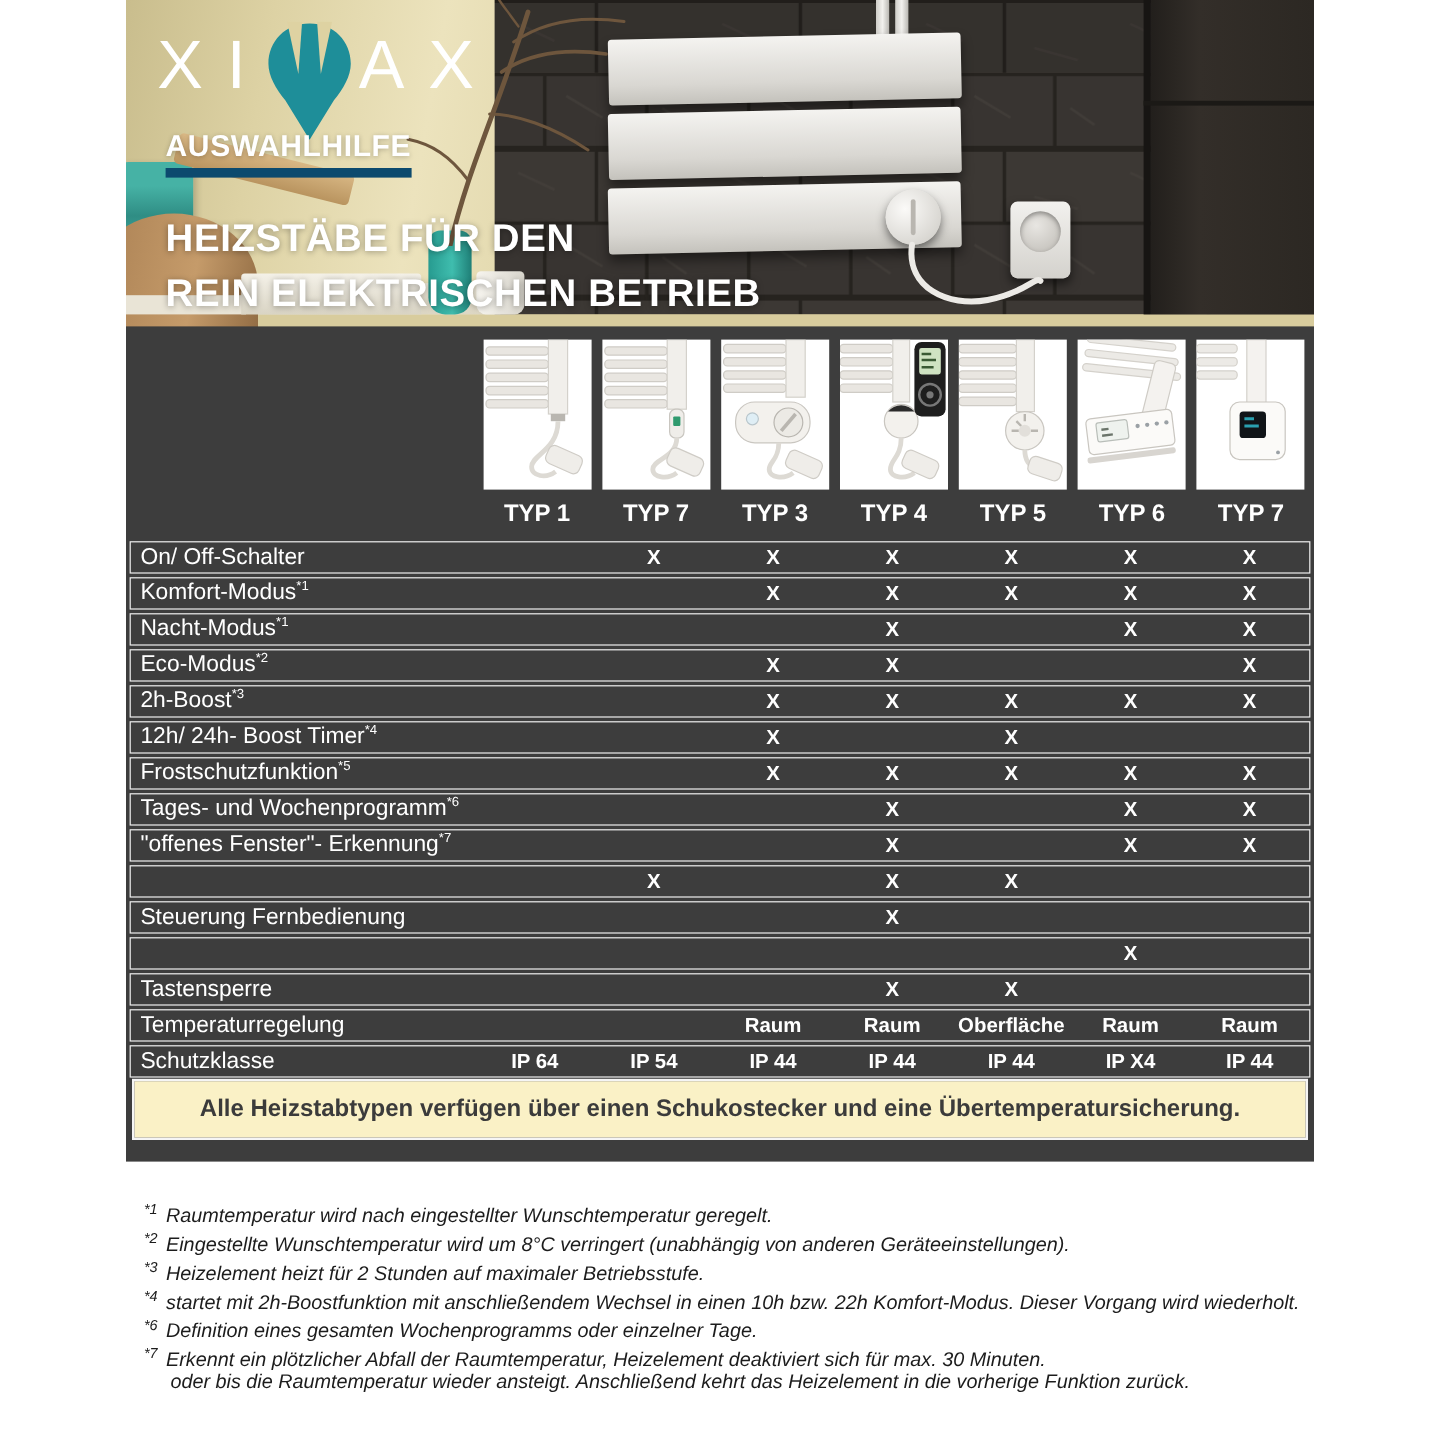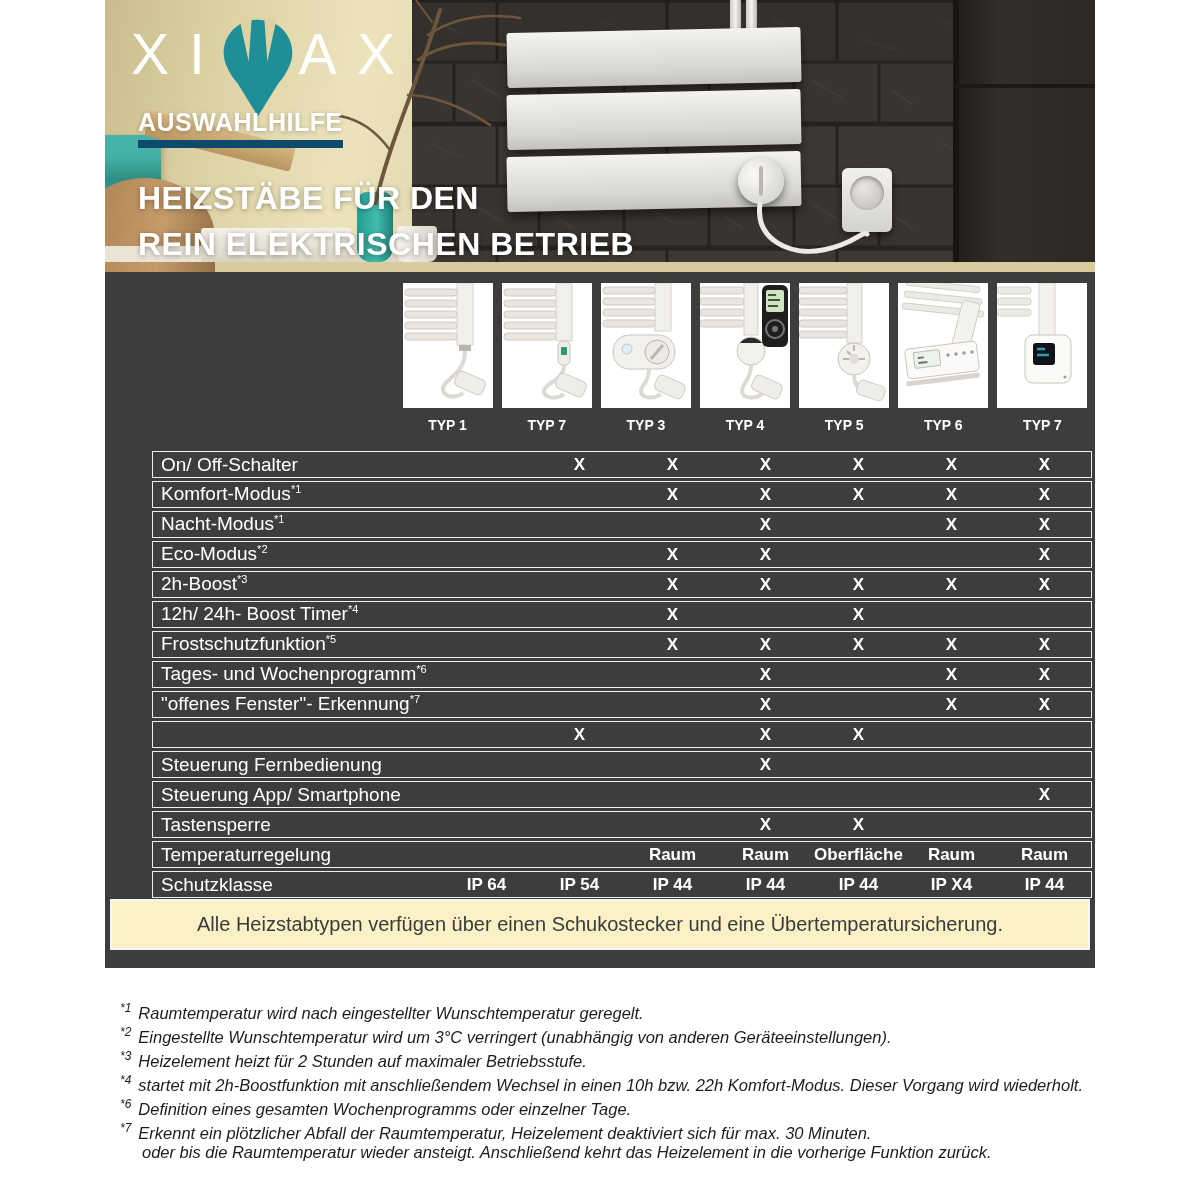--- a/index.html
+++ b/index.html
@@ -48,32 +48,32 @@
              border-bottom:8px solid #0c4a6e; padding-bottom:3px; text-shadow:0 1px 4px rgba(0,0,0,.25); }
   .h-title { position:absolute; left:33px; color:#fff; font-size:32px; font-weight:bold; letter-spacing:.5px;
              text-shadow:0 1px 5px rgba(0,0,0,.35); white-space:nowrap;margin-top:30px; }
   .h-title.l1 { top:150px; } .h-title.l2 { top:196px; }
 
   
   .panel { position:absolute; left:105px; top:272px; width:990px; height:696px; background:#3d3d3d; }
   .thumb-row { display:grid; grid-template-columns:290px repeat(7,1fr); padding:11px 3px 0 3px; }
   .type-col { display:flex; flex-direction:column; align-items:center; }
   .thumb { width:90px; height:125px; background:#fff; overflow:hidden; }
-  .type-label { color:#fff; font-weight:bold; font-size:14px; margin-top:9px; height:34px; }
-
-  .rows { padding:0 3px;margin-left:44px; }
+  .type-label { color:#fff; font-weight:bold; font-size:20px; margin-top:9px; height:34px; }
+
+  .rows { padding:0 3px; }
   .trow { height:27px; margin-bottom:3px; border:1px solid #efefef; background:#3d3d3d;
           display:grid; grid-template-columns:287px repeat(7,1fr); align-items:center; }
   .tlabel { color:#fff; font-size:19px; padding-left:8px; white-space:nowrap; }
   .tlabel sup { font-size:11px; }
   .tcell { color:#fff; font-weight:bold; font-size:17px; text-align:center; white-space:nowrap; }
 
   .banner { margin:3px 7px 0 7px; height:47px; background:#faf1c6; outline:2px solid #f5f5f5;
             display:flex; align-items:center; justify-content:center;
-            color:#3b3b3b; font-weight:normal; font-size:20px; }
+            color:#3b3b3b; font-weight:bold; font-size:20px; }
 
   
   .footnotes { position:absolute; left:120px; top:996px; width:980px; font-style:italic; color:#1c1c1c; }
   .fline { font-size:16.5px; line-height:24px; height:24px; white-space:nowrap; }
   .fline .fmark { font-size:12px; margin-right:7px; }
   .fline.cont { padding-left:22px; }
 
   
   .thumb svg { display:block; }
 </style>
@@ -411,21 +411,20 @@
           <div class="tlabel">Steuerung Fernbedienung</div>
           <div class="tcell"></div>
           <div class="tcell"></div>
           <div class="tcell"></div>
           <div class="tcell">X</div>
           <div class="tcell"></div>
           <div class="tcell"></div>
           <div class="tcell"></div>
         </div>
         <div class="trow">
-          <div class="tlabel">Steuerung App/ Smartphone</div>
           <div class="tcell"></div>
           <div class="tcell"></div>
           <div class="tcell"></div>
           <div class="tcell"></div>
           <div class="tcell"></div>
           <div class="tcell"></div>
           <div class="tcell">X</div>
         </div>
         <div class="trow">
           <div class="tlabel">Tastensperre</div>
@@ -459,21 +458,21 @@
         </div>
       </div>
 
     <div class="banner">
       <span>Alle Heizstabtypen verfügen über einen Schukostecker und eine Übertemperatursicherung.</span>
     </div>
   </div>
 
   <div class="footnotes">
       <div class="fline"><sup class="fmark">*1</sup><span>Raumtemperatur wird nach eingestellter Wunschtemperatur geregelt.</span></div>
-      <div class="fline"><sup class="fmark">*2</sup><span>Eingestellte Wunschtemperatur wird um 3°C verringert (unabhängig von anderen Geräteeinstellungen).</span></div>
+      <div class="fline"><sup class="fmark">*2</sup><span>Eingestellte Wunschtemperatur wird um 8°C verringert (unabhängig von anderen Geräteeinstellungen).</span></div>
       <div class="fline"><sup class="fmark">*3</sup><span>Heizelement heizt für 2 Stunden auf maximaler Betriebsstufe.</span></div>
       <div class="fline"><sup class="fmark">*4</sup><span>startet mit 2h-Boostfunktion mit anschließendem Wechsel in einen 10h bzw. 22h Komfort-Modus. Dieser Vorgang wird wiederholt.</span></div>
       <div class="fline"><sup class="fmark">*6</sup><span>Definition eines gesamten Wochenprogramms oder einzelner Tage.</span></div>
       <div class="fline"><sup class="fmark">*7</sup><span>Erkennt ein plötzlicher Abfall der Raumtemperatur, Heizelement deaktiviert sich für max. 30 Minuten.</span></div>
       <div class="fline cont"><span>oder bis die Raumtemperatur wieder ansteigt. Anschließend kehrt das Heizelement in die vorherige Funktion zurück.</span></div>
     </div>
 
 </div>
 
 </body></html>

